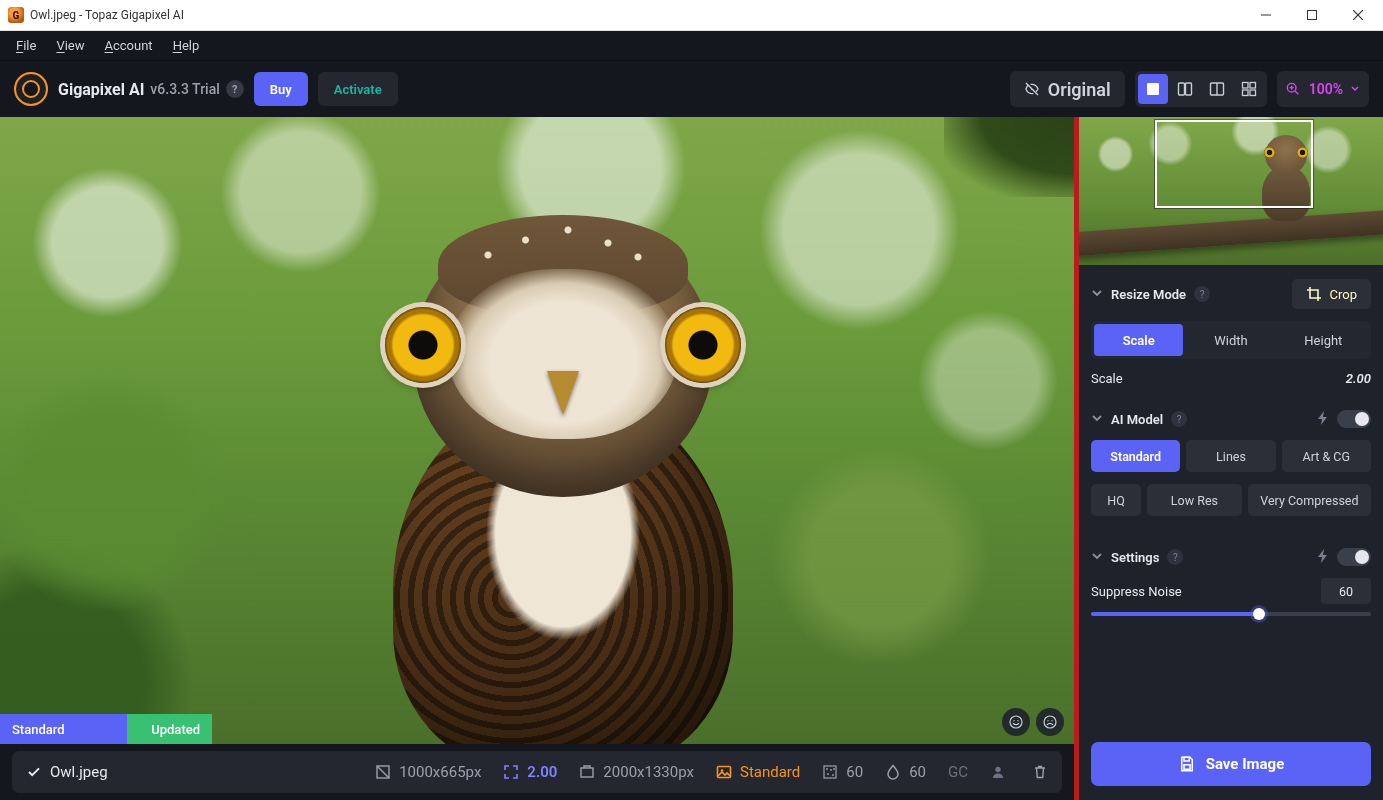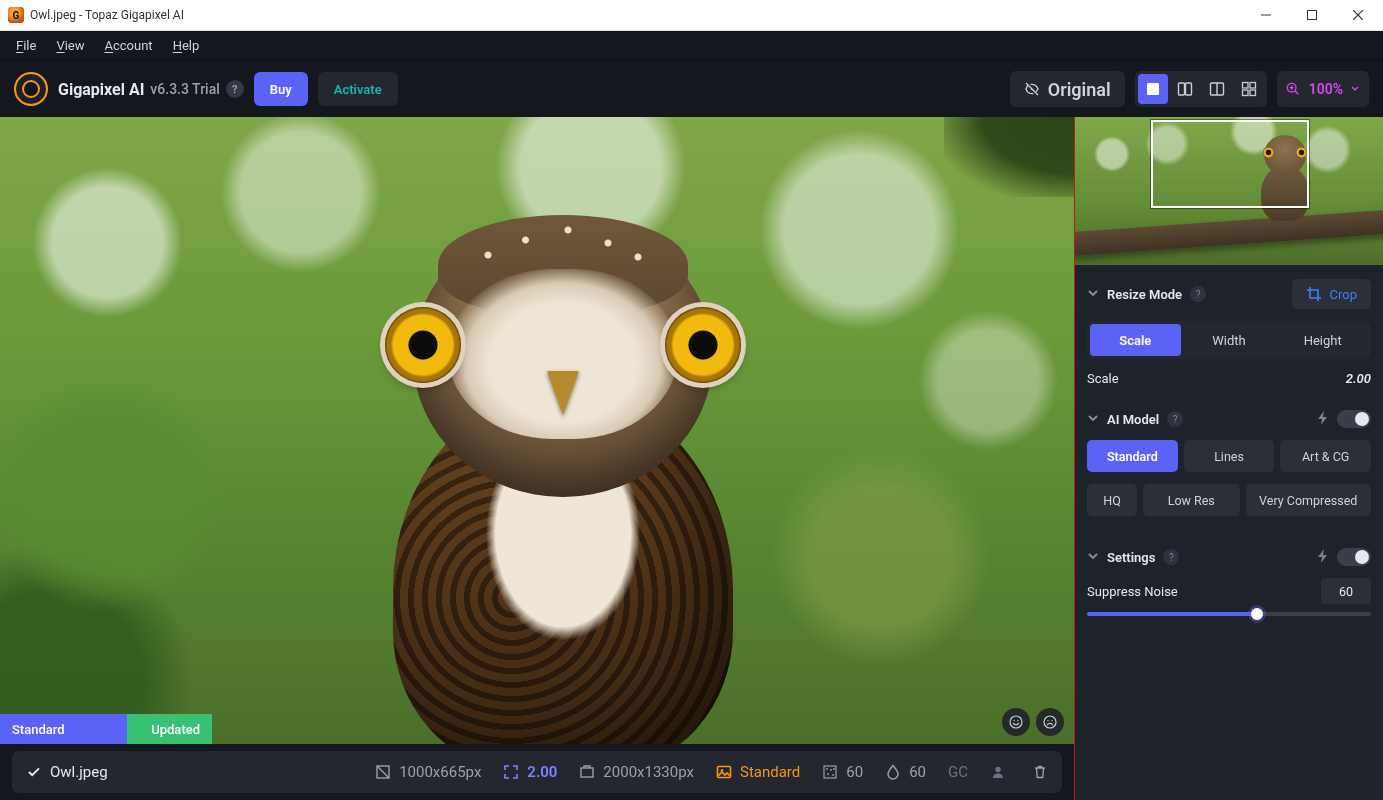--- a/index.html
+++ b/index.html
@@ -112,21 +112,21 @@
   .filecard{flex:1;height:42px;background:var(--bg3);border-radius:7px;display:flex;align-items:center;padding:0 14px;gap:22px;color:var(--text);font-size:15px;}
   .filecard .chip{display:flex;align-items:center;gap:8px;color:var(--text);}
   .filecard .chip.dim{color:var(--text-dim);}
   .filecard .chip.muted{color:var(--text-mute);}
   .filecard .chip.orange{color:var(--orange);}
   .filecard .chip.accent{color:#7d84ff;font-weight:600;}
   .filecard .sp{flex:1;}
   svg.ic16{width:16px;height:16px;}
 
   
-  .sidepanel{width:309px;background:var(--panel);display:flex;flex-direction:column;color:var(--text);font-size:13px;border-left:1px solid #b91c1c;}
+  .sidepanel{width:309px;background:var(--panel);display:flex;flex-direction:column;color:var(--text);font-size:13px;border-left:5px solid #b91c1c;}
   .navigator{height:148px;position:relative;overflow:hidden;}
   .nav-bokeh{position:absolute;inset:0;
     background:
      radial-gradient(circle at 12% 25%,rgba(255,255,255,0.5) 0 14px,transparent 18px),
      radial-gradient(circle at 30% 18%,rgba(255,255,255,0.45) 0 16px,transparent 22px),
      radial-gradient(circle at 58% 10%,rgba(255,255,255,0.5) 0 18px,transparent 24px),
      radial-gradient(circle at 82% 22%,rgba(255,255,255,0.45) 0 18px,transparent 24px),
      linear-gradient(180deg,#80a84a 0%,#628c36 60%,#4d6e2a 100%);}
   .nav-branch{position:absolute;left:-10px;bottom:20px;width:330px;height:24px;border-radius:12px;
     background:linear-gradient(180deg,#5d4a34,#3f3222);transform:rotate(-4deg);box-shadow:0 4px 6px rgba(0,0,0,0.4);}
@@ -137,21 +137,21 @@
   .nav-owl .e.l{left:9px;}.nav-owl .e.r{right:9px;}
   .nav-rect{position:absolute;border:2px solid #fff;left:76px;top:3px;width:158px;height:88px;box-shadow:0 0 0 1px rgba(0,0,0,0.4);}
 
   .panel-body{flex:1;overflow-y:auto;padding:0 12px 10px;}
   .section{padding:14px 0 6px;}
   .sec-head{display:flex;align-items:center;gap:8px;margin-bottom:12px;}
   .sec-head .chev{color:#8b90a0;cursor:pointer;}
   .sec-head .title{font-weight:600;font-size:13px;}
   .sec-head .q{width:16px;height:16px;border-radius:50%;background:#2e3340;color:#7b8090;font-size:10px;display:flex;align-items:center;justify-content:center;cursor:pointer;}
   .sec-head .grow{flex:1;}
-  .cropbtn{height:30px;padding:0 14px;border-radius:5px;background:var(--bg4);display:flex;align-items:center;gap:8px;color:#3b82f6;font-size:13px;cursor:pointer;}
+  .cropbtn{height:30px;padding:0 14px;border-radius:5px;background:var(--bg4);display:flex;align-items:center;gap:8px;color:#fef9c3;font-size:13px;cursor:pointer;}
   .toggle{width:34px;height:18px;border-radius:10px;background:#3a3f4c;position:relative;cursor:pointer;}
   .toggle::after{content:"";position:absolute;top:2px;right:2px;width:14px;height:14px;border-radius:50%;background:#e6e8ee;}
   .bolt{color:#7b8090;}
 
   .tabs{display:flex;background:var(--bg3);border-radius:6px;padding:3px;gap:3px;margin-bottom:12px;}
   .tabs .tab{flex:1;height:32px;border-radius:4px;display:flex;align-items:center;justify-content:center;font-size:13px;color:#d0d3dc;cursor:pointer;}
   .tabs .tab.active{background:var(--accent);color:#fff;font-weight:600;}
 
   .chips{display:flex;gap:8px;flex-wrap:wrap;margin-bottom:12px;}
   .chip-btn{height:32px;min-width:44px;padding:0 12px;border-radius:5px;background:var(--bg4);display:flex;align-items:center;justify-content:center;font-size:12.5px;color:#d0d3dc;cursor:pointer;}
@@ -474,14 +474,24 @@
             <div class="numbox">60</div>
           </div>
           <div class="slider">
               <div class="thumb"></div>
             </div>
         </div>
       </div>
 
     </div>
 
+    <div class="save-row">
+      <div class="savebtn">
+        <svg width="18" height="18" viewBox="0 0 24 24">
+            <path d="M5 3h11l3 3v15H5z" fill="none" stroke="#fff" stroke-width="2"></path>
+            <rect x="8" y="3" width="7" height="5" fill="none" stroke="#fff" stroke-width="2"></rect>
+            <rect x="8" y="13" width="8" height="6" fill="none" stroke="#fff" stroke-width="2"></rect>
+          </svg>
+        <span>Save Image</span>
+      </div>
+    </div>
   </div>
 </div>
 
 </body></html>

